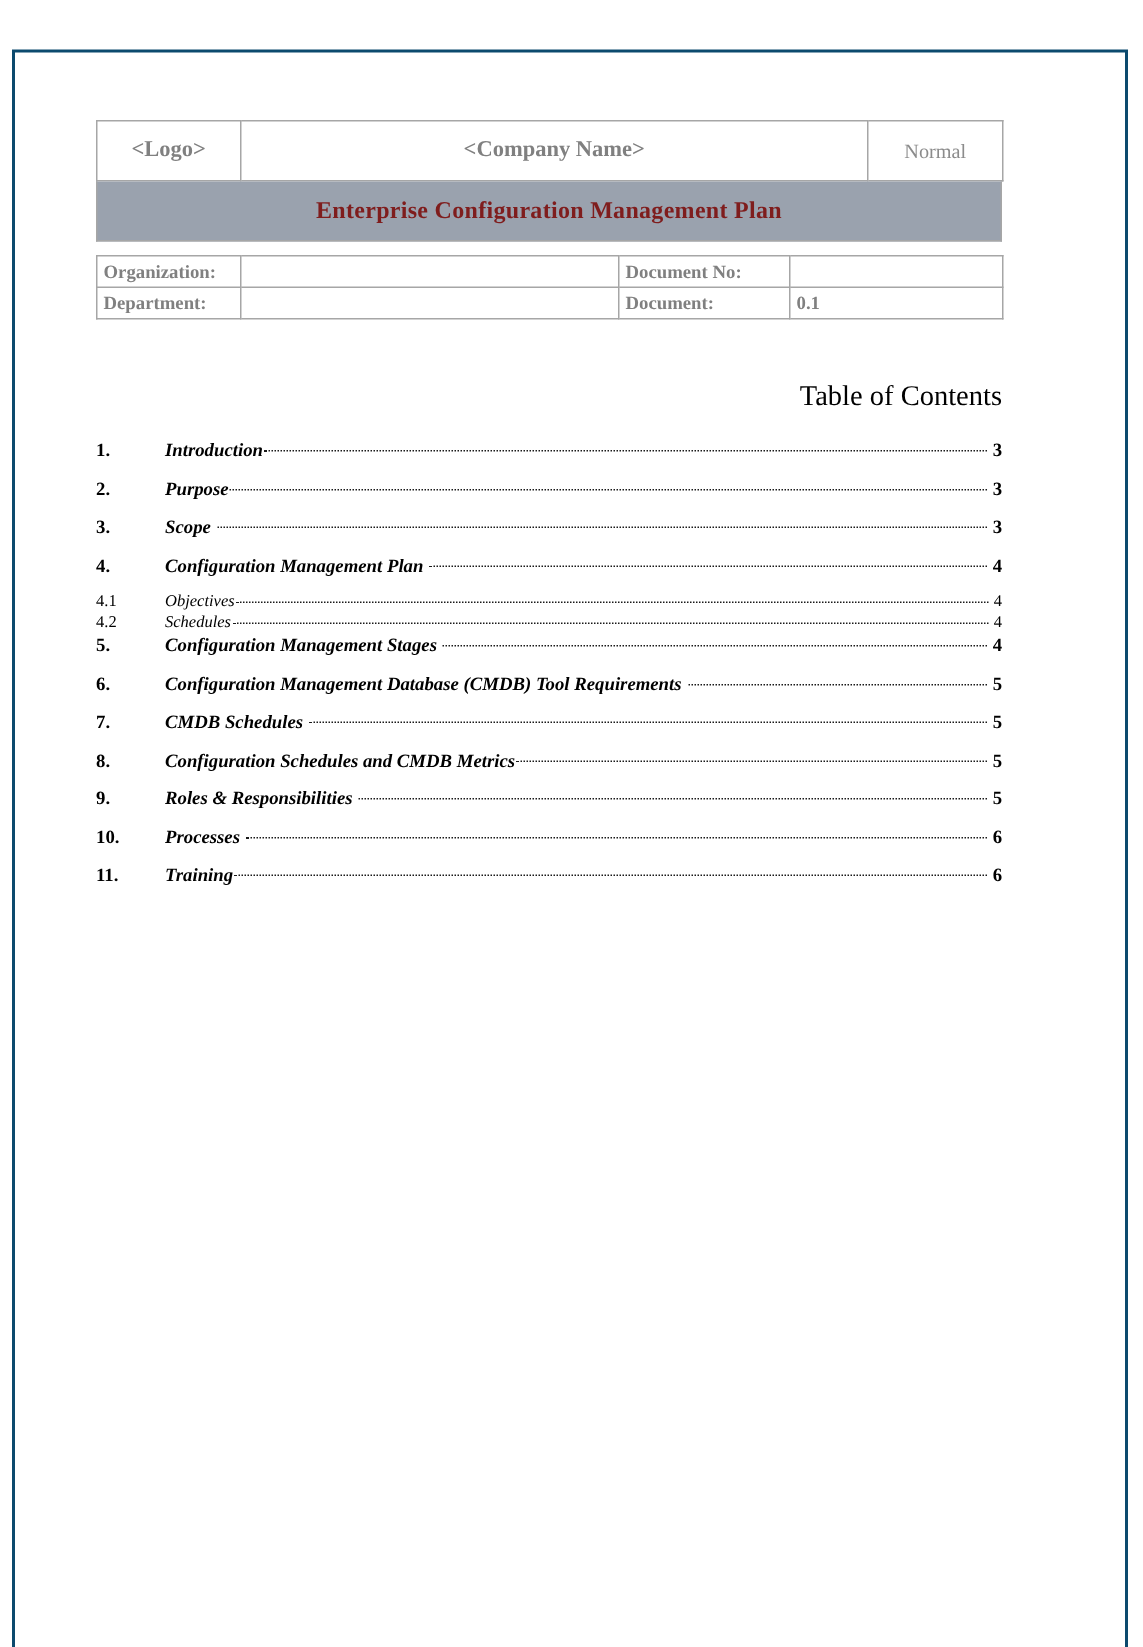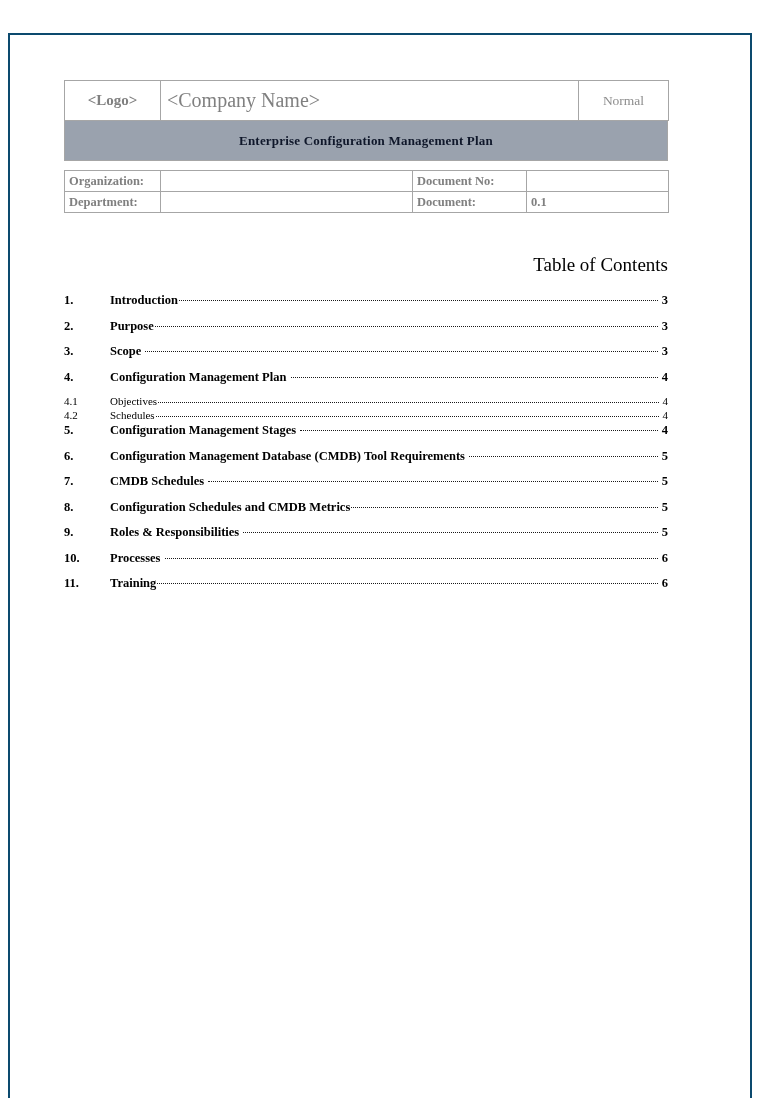--- a/index.html
+++ b/index.html
@@ -49,22 +49,23 @@
   }
   td.logo-cell {
     width: 96px;
     text-align: center;
     font-weight: bold;
     font-size: 15px;
     color: #808080;
   }
   td.company-cell {
     width: 418px;
-    font-weight: normal;
-    font-size: 20px;
+    text-align: center;
+    font-weight: bold;
+    font-size: 15px;
     color: #808080;
   }
   td.normal-cell {
     width: 90px;
     text-align: center;
     font-size: 13.5px;
     color: #8c8c8c;
     font-weight: normal;
   }
 
@@ -74,23 +75,23 @@
     height: 40px;
     background: #9aa2ae;
     border: 1px solid #a6a6a6;
     border-top: none;
     box-sizing: border-box;
     display: flex;
     align-items: center;
     justify-content: center;
   }
   .banner-text {
-    color: #0f172a;
-    font-weight: bold;
-    font-size: 13px;
+    color: #7f1d1d;
+    font-weight: bold;
+    font-size: 16px;
     letter-spacing: 0.2px;
   }
 
   
   table.info {
     border-collapse: collapse;
     width: 604px;
     table-layout: fixed;
     margin-top: 9px;
   }
@@ -157,21 +158,21 @@
   .toc-row.lvl2 .toc-leader {
     border-bottom: 1.2px dotted #1a1a1a;
     top: -2px;
   }
   .toc-page {
     flex: 0 0 auto;
     text-align: right;
     color: #000;
     padding-left: 3px;
   }
-  .sp-before-label { white-space: pre; }
+  .sp-before-label { white-space: pre; font-style: italic; }
 </style>
 </head>
 <body>
 
 <div class="page">
   <div class="content">
 
     <table class="hdr">
       <tbody>
           <tr>

